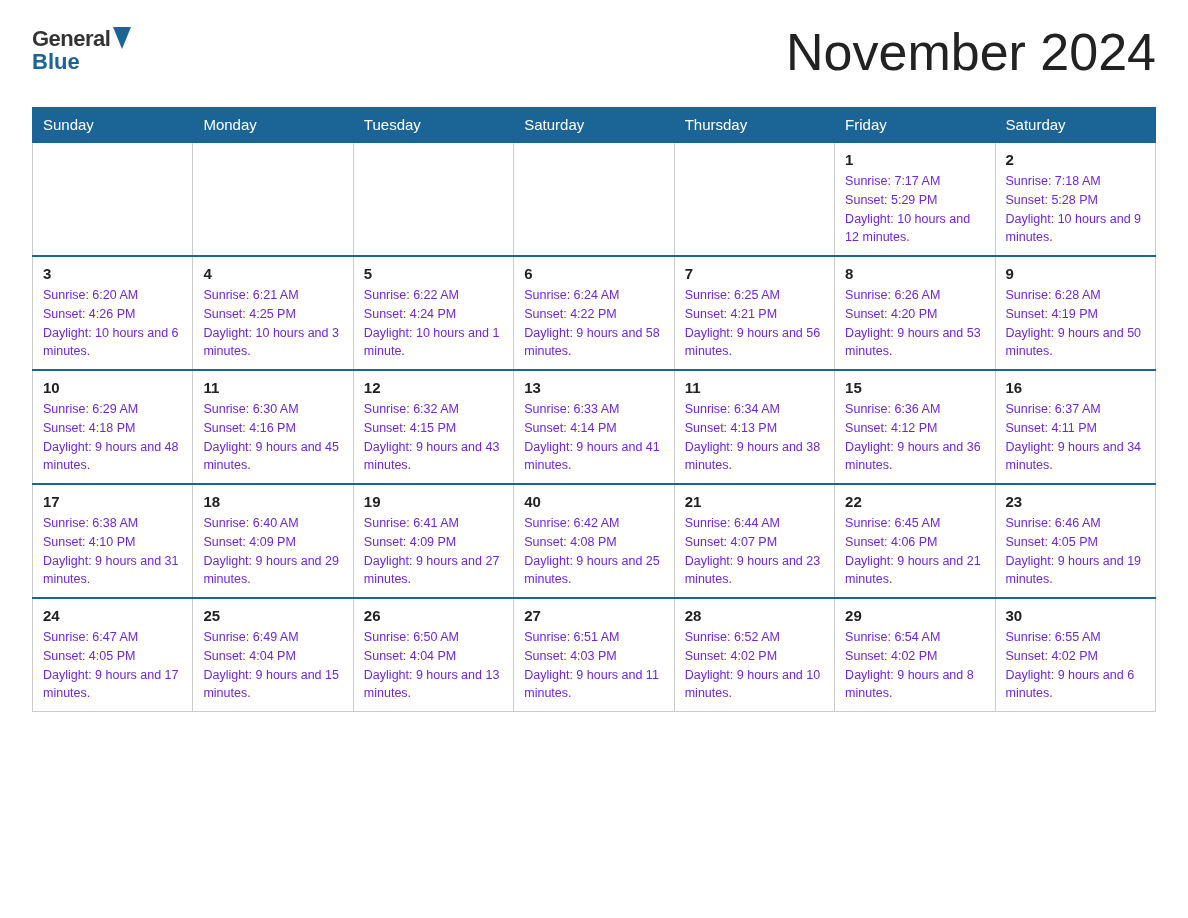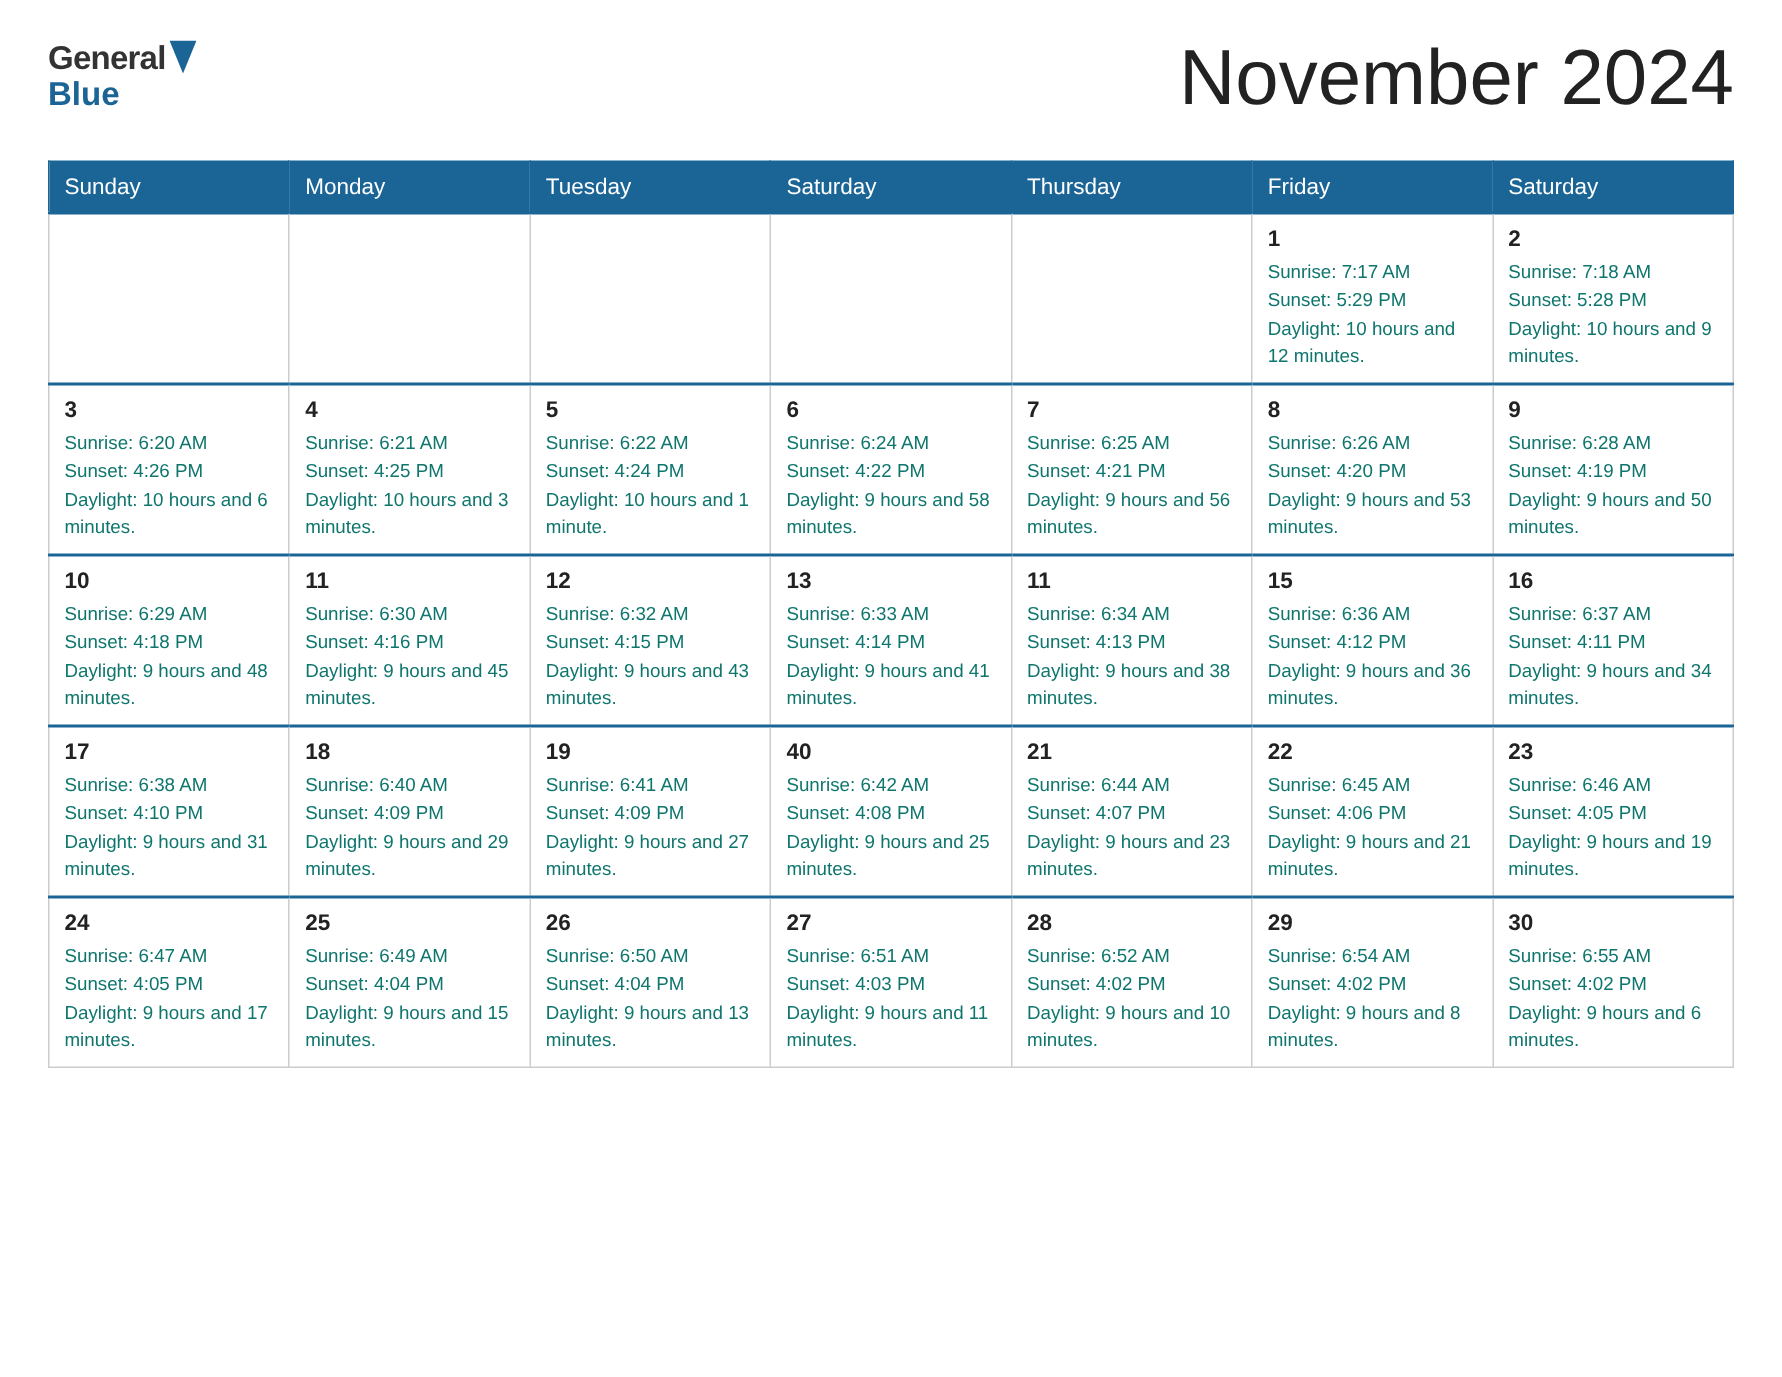--- a/index.html
+++ b/index.html
@@ -79,21 +79,21 @@
       flex-direction: column;
     }
     .day-num {
       font-size: 15px;
       font-weight: bold;
       color: #222;
       margin-bottom: 4px;
     }
     .day-info {
       font-size: 12.5px;
-      color: #0f766e;
+      color: #6d28d9;
       line-height: 1.5;
     }
     .empty-cell {
       background: #f5f5f5;
     }
     .logo-combined {
       display: flex;
       align-items: center;
     }
   </style>

